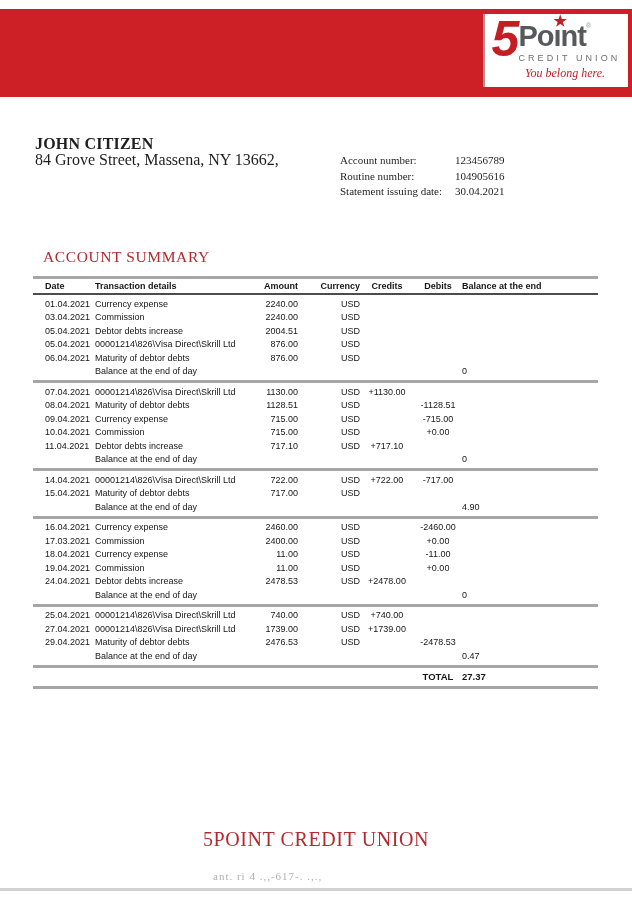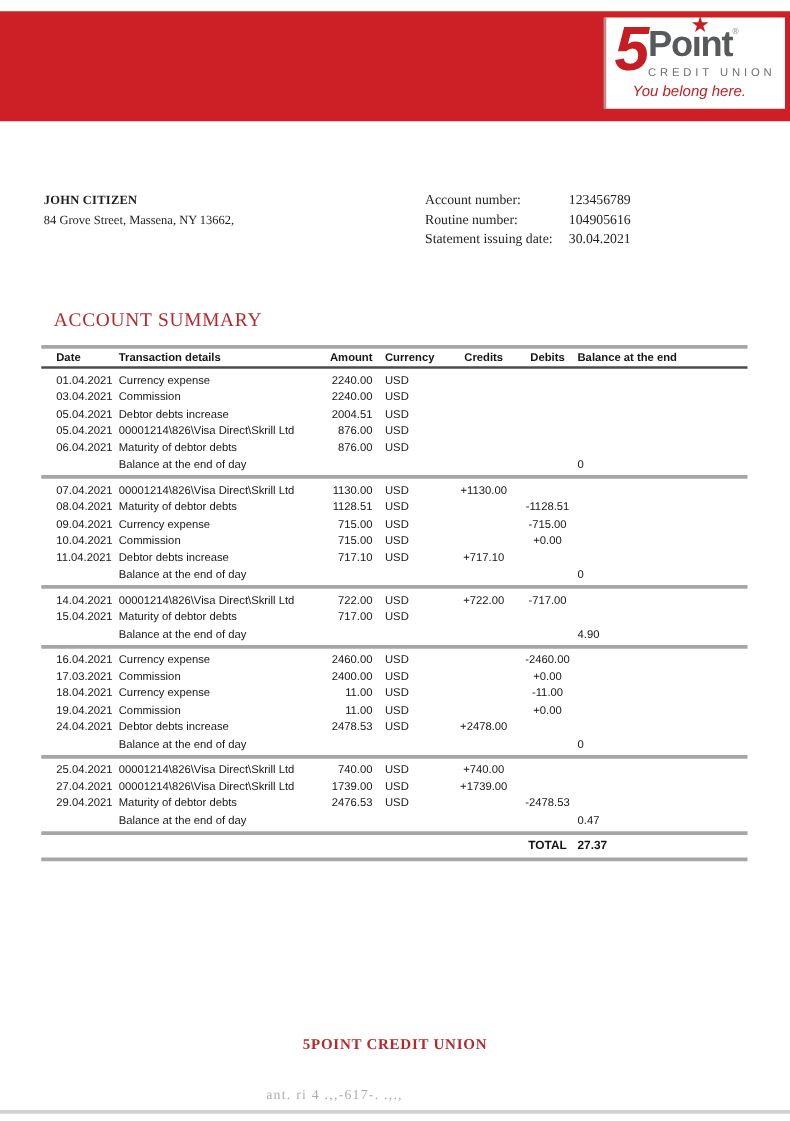--- a/index.html
+++ b/index.html
@@ -19,55 +19,55 @@
   .logo-5{font-family:"Liberation Sans", sans-serif;font-style:italic;font-weight:bold;
           font-size:50px;line-height:.92;color:var(--logo-red);margin-right:1px;letter-spacing:-2px}
   .logo-right{display:flex;flex-direction:column;margin-top:6px}
   .logo-point{position:relative;font-family:"Liberation Sans", sans-serif;font-weight:bold;
               font-size:29px;line-height:1;color:var(--logo-gray);letter-spacing:-1px}
   .logo-star{position:absolute;left:35px;top:-9px;font-size:15px;color:var(--logo-red);
              font-style:normal;letter-spacing:0}
   .logo-reg{font-size:7px;vertical-align:top;opacity:.55;letter-spacing:0}
   .logo-cu{font-family:"Liberation Sans", sans-serif;font-size:9px;letter-spacing:3.1px;
            color:#6d6e71;margin-top:2px}
-  .logo-tagline{font-family:Liberation Sans, sans-serif;font-style:italic;font-size:12px;
-                color:var(--logo-red);text-align:left;padding-left:18px;margin-top:3px}
-
-  
-  .customer{position:absolute;left:35px;top:153px;font-size:10px;line-height:15.7px}
+  .logo-tagline{font-family:Liberation Serif, serif;font-style:italic;font-size:12px;
+                color:var(--logo-red);text-align:center;padding-left:18px;margin-top:3px}
+
+  
+  .customer{position:absolute;left:35px;top:136px;font-size:16px;line-height:15.7px}
   .customer .name{font-weight:bold;letter-spacing:.2px}
   .acct-info{position:absolute;left:340px;top:153px;font-size:11px;line-height:15.7px}
   .acct-row{display:flex;white-space:nowrap}
   .acct-row .lbl{display:inline-block;min-width:115px}
 
   
   .section-title{position:absolute;left:43px;top:248px;font-size:15.5px;font-weight:normal;
                  color:var(--title-red);letter-spacing:.6px}
 
   
   .stable{position:absolute;left:33px;top:276px;width:565px;
           font-family:"Liberation Sans", sans-serif;font-size:9px;color:#161616;
           border-top:3px solid var(--line-gray)}
   .thead{display:flex;align-items:center;height:16px;font-weight:bold;
          border-bottom:2px solid #4c4c4c}
   .trow{display:flex;align-items:center;height:13.5px}
   .tc{flex:none;white-space:nowrap;overflow:visible}
   .c-date{width:62px;padding-left:12px}
   .c-details{width:145px}
   .c-amount{width:58px;text-align:right}
-  .c-currency{width:62px;text-align:left;padding-left:10px}
+  .c-currency{width:62px;text-align:right;padding-left:10px}
   .c-credits{width:54px;text-align:center}
   .c-debits{width:48px;text-align:center}
   .c-balance{width:136px;text-align:left;padding-right:60px}
   .tgroup{padding:2px 0 2px;border-bottom:3px solid var(--line-gray)}
   .total-row{height:21px;font-weight:bold;font-size:9.5px;border-bottom:3px solid var(--line-gray)}
 
   
   .footer-title{position:absolute;left:0;top:828px;width:632px;text-align:center;
-                font-size:12px;font-weight:bold;color:var(--title-red);letter-spacing:.6px}
+                font-size:20px;font-weight:normal;color:var(--title-red);letter-spacing:.6px}
   .footer-line1{position:absolute;left:218px;top:855px;font-size:12.5px;white-space:nowrap}
   .footer-line1 .b{font-weight:bold}
   .footer-line1 .faded{opacity:.38;letter-spacing:2px}
   .footer-line1 .tail{color:#8a2e2e;font-weight:bold;opacity:.75}
   .footer-line2{position:absolute;left:213px;top:870px;font-size:11px;opacity:.38;
                 letter-spacing:1px;white-space:nowrap}
   .page-bottom-line{position:absolute;left:0;top:888px;width:632px;height:3px;background:#d2d2d2}
 </style>
 </head>
 <body>

